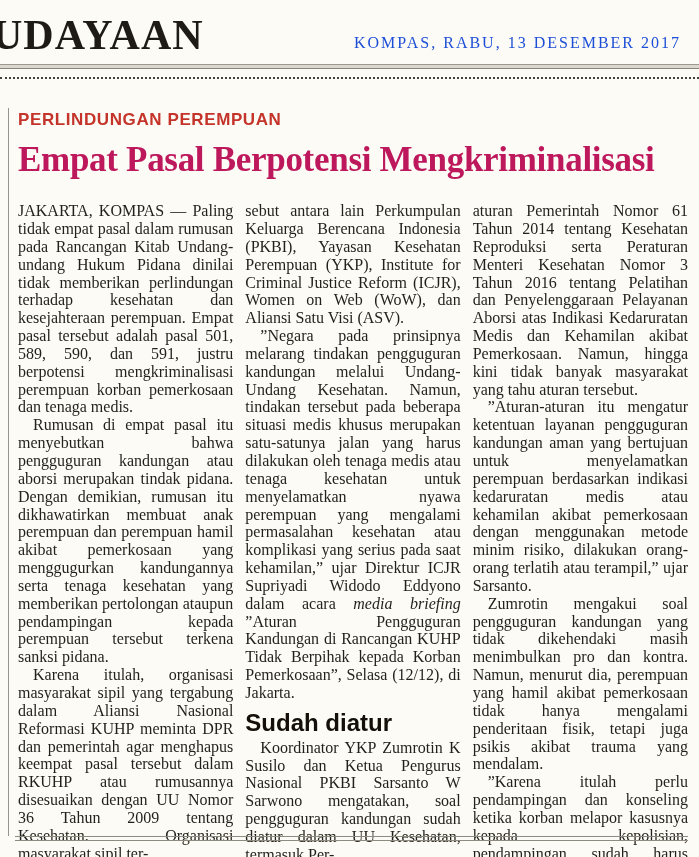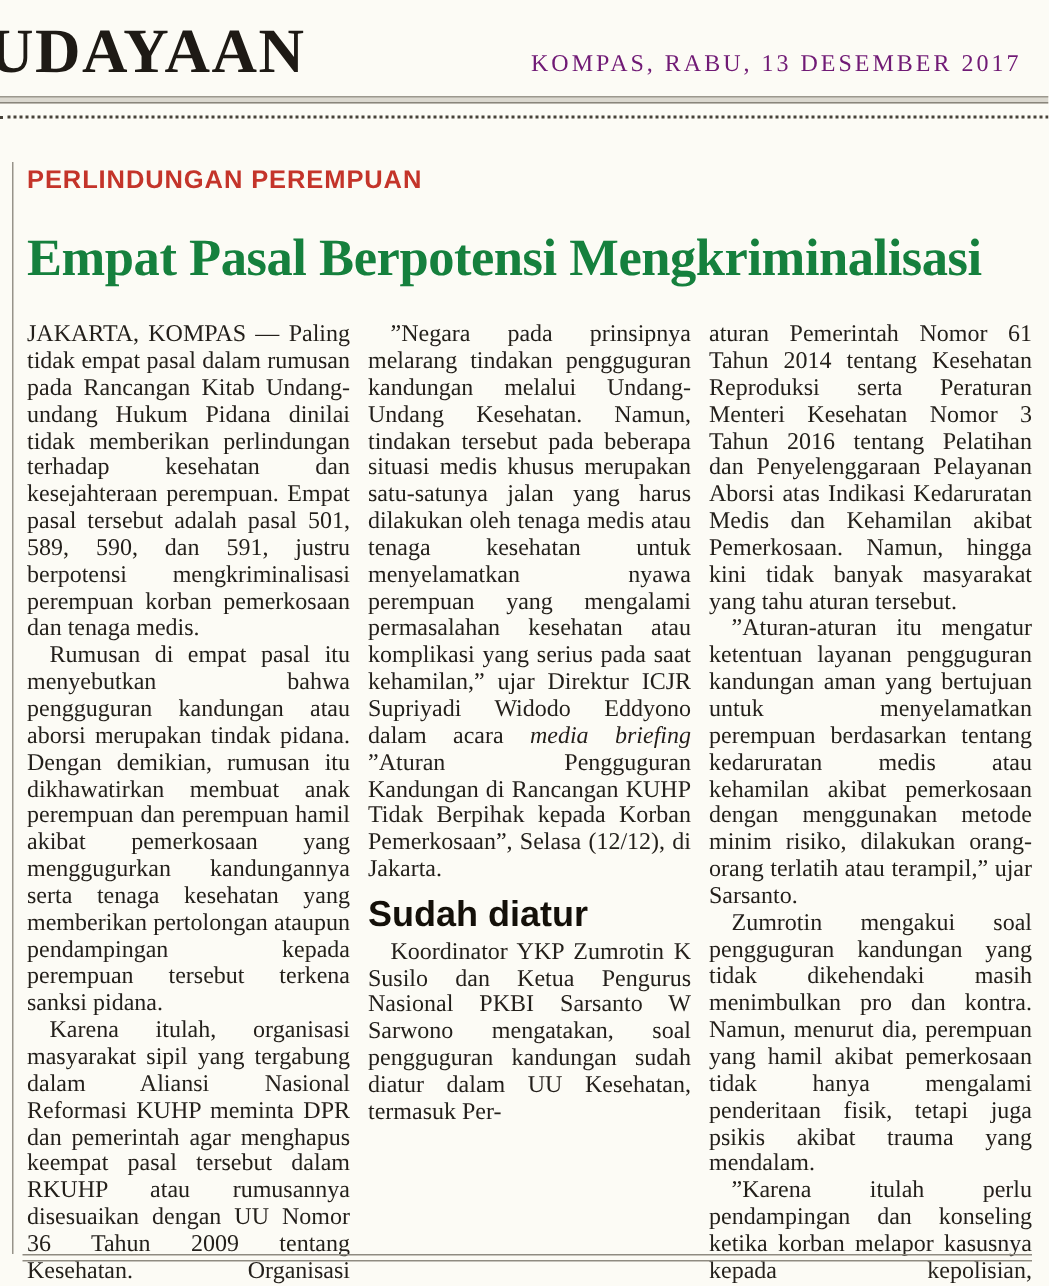--- a/index.html
+++ b/index.html
@@ -2,30 +2,30 @@
 <html lang="id"><head>
 <meta charset="utf-8">
 <style>
   html,body{margin:0;padding:0;}
   body{width:699px;height:857px;overflow:hidden;background:#fcfbf5;}
   .page{position:relative;width:699px;height:857px;background:#fcfbf5;color:#231f1a;}
 
   
   .masthead{position:absolute;top:14px;left:0;right:18px;display:flex;justify-content:space-between;align-items:flex-end;}
   .section-title{font-family:"Liberation Serif",serif;font-weight:700;font-size:42px;line-height:1;letter-spacing:1px;margin-left:-8px;color:#1e1a15;white-space:nowrap;}
-  .edition{font-family:"Liberation Serif",serif;font-size:16px;letter-spacing:2px;color:#701a75;padding-bottom:4px;white-space:nowrap;}
+  .edition{font-family:"Liberation Serif",serif;font-size:16px;letter-spacing:2px;color:#1d4ed8;padding-bottom:4px;white-space:nowrap;}
 
   .header-rule{position:absolute;top:64px;left:0;width:699px;height:3px;background:#dbd8cf;border-top:1px solid #9c988e;border-bottom:1px solid #89857b;}
   .dotted-rule{position:absolute;top:77px;left:0;width:699px;height:0;border-top:2px dotted #474239;}
 
   
   .article{position:absolute;top:108px;left:8px;width:680px;height:728px;border-left:1px solid #97938a;padding-left:9px;box-sizing:border-box;}
 
   .kicker{font-family:"Liberation Sans",sans-serif;font-weight:700;font-size:17px;letter-spacing:0.6px;margin-top:2px;}
-  .headline{font-family:"Liberation Serif",serif;font-weight:700;font-size:35px;line-height:1.05;letter-spacing:-0.3px;color:#15803d;margin-top:24px;white-space:nowrap;}
+  .headline{font-family:"Liberation Serif",serif;font-weight:700;font-size:35px;line-height:1.05;letter-spacing:-0.3px;color:#be185d;margin-top:12px;white-space:nowrap;}
 
   .columns{display:flex;gap:12px;margin-top:16px;}
   .col{flex:1 1 0;font-family:"Liberation Serif",serif;font-size:16px;line-height:17.85px;text-align:justify;color:#231f1a;}
   .body-p{margin:0;}
   .indent{text-indent:15px;}
   .ital{font-style:italic;}
   .subhead{font-family:"Liberation Sans",sans-serif;font-weight:700;font-size:24px;margin:12px 0 7px 0;color:#141009;text-align:left;}
 
   .bottom-rule{position:absolute;top:836px;left:15px;width:673px;height:3px;border-top:1px solid #8f8b81;border-bottom:1px solid #8f8b81;}
 </style>
@@ -48,28 +48,29 @@
 
     <div class="columns">
 
       <div class="col">
         <p class="body-p">JAKARTA, KOMPAS — Paling tidak empat pasal dalam rumusan pada Rancangan Kitab Undang-undang Hukum Pidana dinilai tidak memberikan perlindungan terhadap kesehatan dan kesejahteraan perempuan. Empat pasal tersebut adalah pasal 501, 589, 590, dan 591, justru berpotensi mengkriminalisasi perempuan korban pemerkosaan dan tenaga medis.</p>
         <p class="body-p indent">Rumusan di empat pasal itu menyebutkan bahwa pengguguran kandungan atau aborsi merupakan tindak pidana. Dengan demikian, rumusan itu dikhawatirkan membuat anak perempuan dan perempuan hamil akibat pemerkosaan yang menggugurkan kandungannya serta tenaga kesehatan yang memberikan pertolongan ataupun pendampingan kepada perempuan tersebut terkena sanksi pidana.</p>
         <p class="body-p indent">Karena itulah, organisasi masyarakat sipil yang tergabung dalam Aliansi Nasional Reformasi KUHP meminta DPR dan pemerintah agar menghapus keempat pasal tersebut dalam RKUHP atau rumusannya disesuaikan dengan UU Nomor 36 Tahun 2009 tentang Kesehatan. Organisasi masyarakat sipil ter-</p>
       </div>
 
       <div class="col">
+        <p class="body-p">sebut antara lain Perkumpulan Keluarga Berencana Indonesia (PKBI), Yayasan Kesehatan Perempuan (YKP), Institute for Criminal Justice Reform (ICJR), Women on Web (WoW), dan Aliansi Satu Visi (ASV).</p>
         <p class="body-p indent"><span>”Negara pada prinsipnya melarang tindakan pengguguran kandungan melalui Undang-Undang Kesehatan. Namun, tindakan tersebut pada beberapa situasi medis khusus merupakan satu-satunya jalan yang harus dilakukan oleh tenaga medis atau tenaga kesehatan untuk menyelamatkan nyawa perempuan yang mengalami permasalahan kesehatan atau komplikasi yang serius pada saat kehamilan,” ujar Direktur ICJR Supriyadi Widodo Eddyono dalam acara </span><span class="ital">media briefing</span><span> ”Aturan Pengguguran Kandungan di Rancangan KUHP Tidak Berpihak kepada Korban Pemerkosaan”, Selasa (12/12), di Jakarta.</span></p>
         <div class="subhead">Sudah diatur</div>
         <p class="body-p indent">Koordinator YKP Zumrotin K Susilo dan Ketua Pengurus Nasional PKBI Sarsanto W Sarwono mengatakan, soal pengguguran kandungan sudah diatur dalam UU Kesehatan, termasuk Per-</p>
       </div>
 
       <div class="col">
         <p class="body-p">aturan Pemerintah Nomor 61 Tahun 2014 tentang Kesehatan Reproduksi serta Peraturan Menteri Kesehatan Nomor 3 Tahun 2016 tentang Pelatihan dan Penyelenggaraan Pelayanan Aborsi atas Indikasi Kedaruratan Medis dan Kehamilan akibat Pemerkosaan. Namun, hingga kini tidak banyak masyarakat yang tahu aturan tersebut.</p>
-        <p class="body-p indent">”Aturan-aturan itu mengatur ketentuan layanan pengguguran kandungan aman yang bertujuan untuk menyelamatkan perempuan berdasarkan tentang kedaruratan medis atau kehamilan akibat pemerkosaan dengan menggunakan metode minim risiko, dilakukan orang-orang terlatih atau terampil,” ujar Sarsanto.</p>
+        <p class="body-p indent">”Aturan-aturan itu mengatur ketentuan layanan pengguguran kandungan aman yang bertujuan untuk menyelamatkan perempuan berdasarkan indikasi kedaruratan medis atau kehamilan akibat pemerkosaan dengan menggunakan metode minim risiko, dilakukan orang-orang terlatih atau terampil,” ujar Sarsanto.</p>
         <p class="body-p indent">Zumrotin mengakui soal pengguguran kandungan yang tidak dikehendaki masih menimbulkan pro dan kontra. Namun, menurut dia, perempuan yang hamil akibat pemerkosaan tidak hanya mengalami penderitaan fisik, tetapi juga psikis akibat trauma yang mendalam.</p>
         <p class="body-p indent">”Karena itulah perlu pendampingan dan konseling ketika korban melapor kasusnya kepada kepolisian, pendampingan sudah harus dilakukan,” katanya. (SON)</p>
       </div>
 
     </div>
   </div>
 
   <div class="bottom-rule"></div>
 
 </div>

